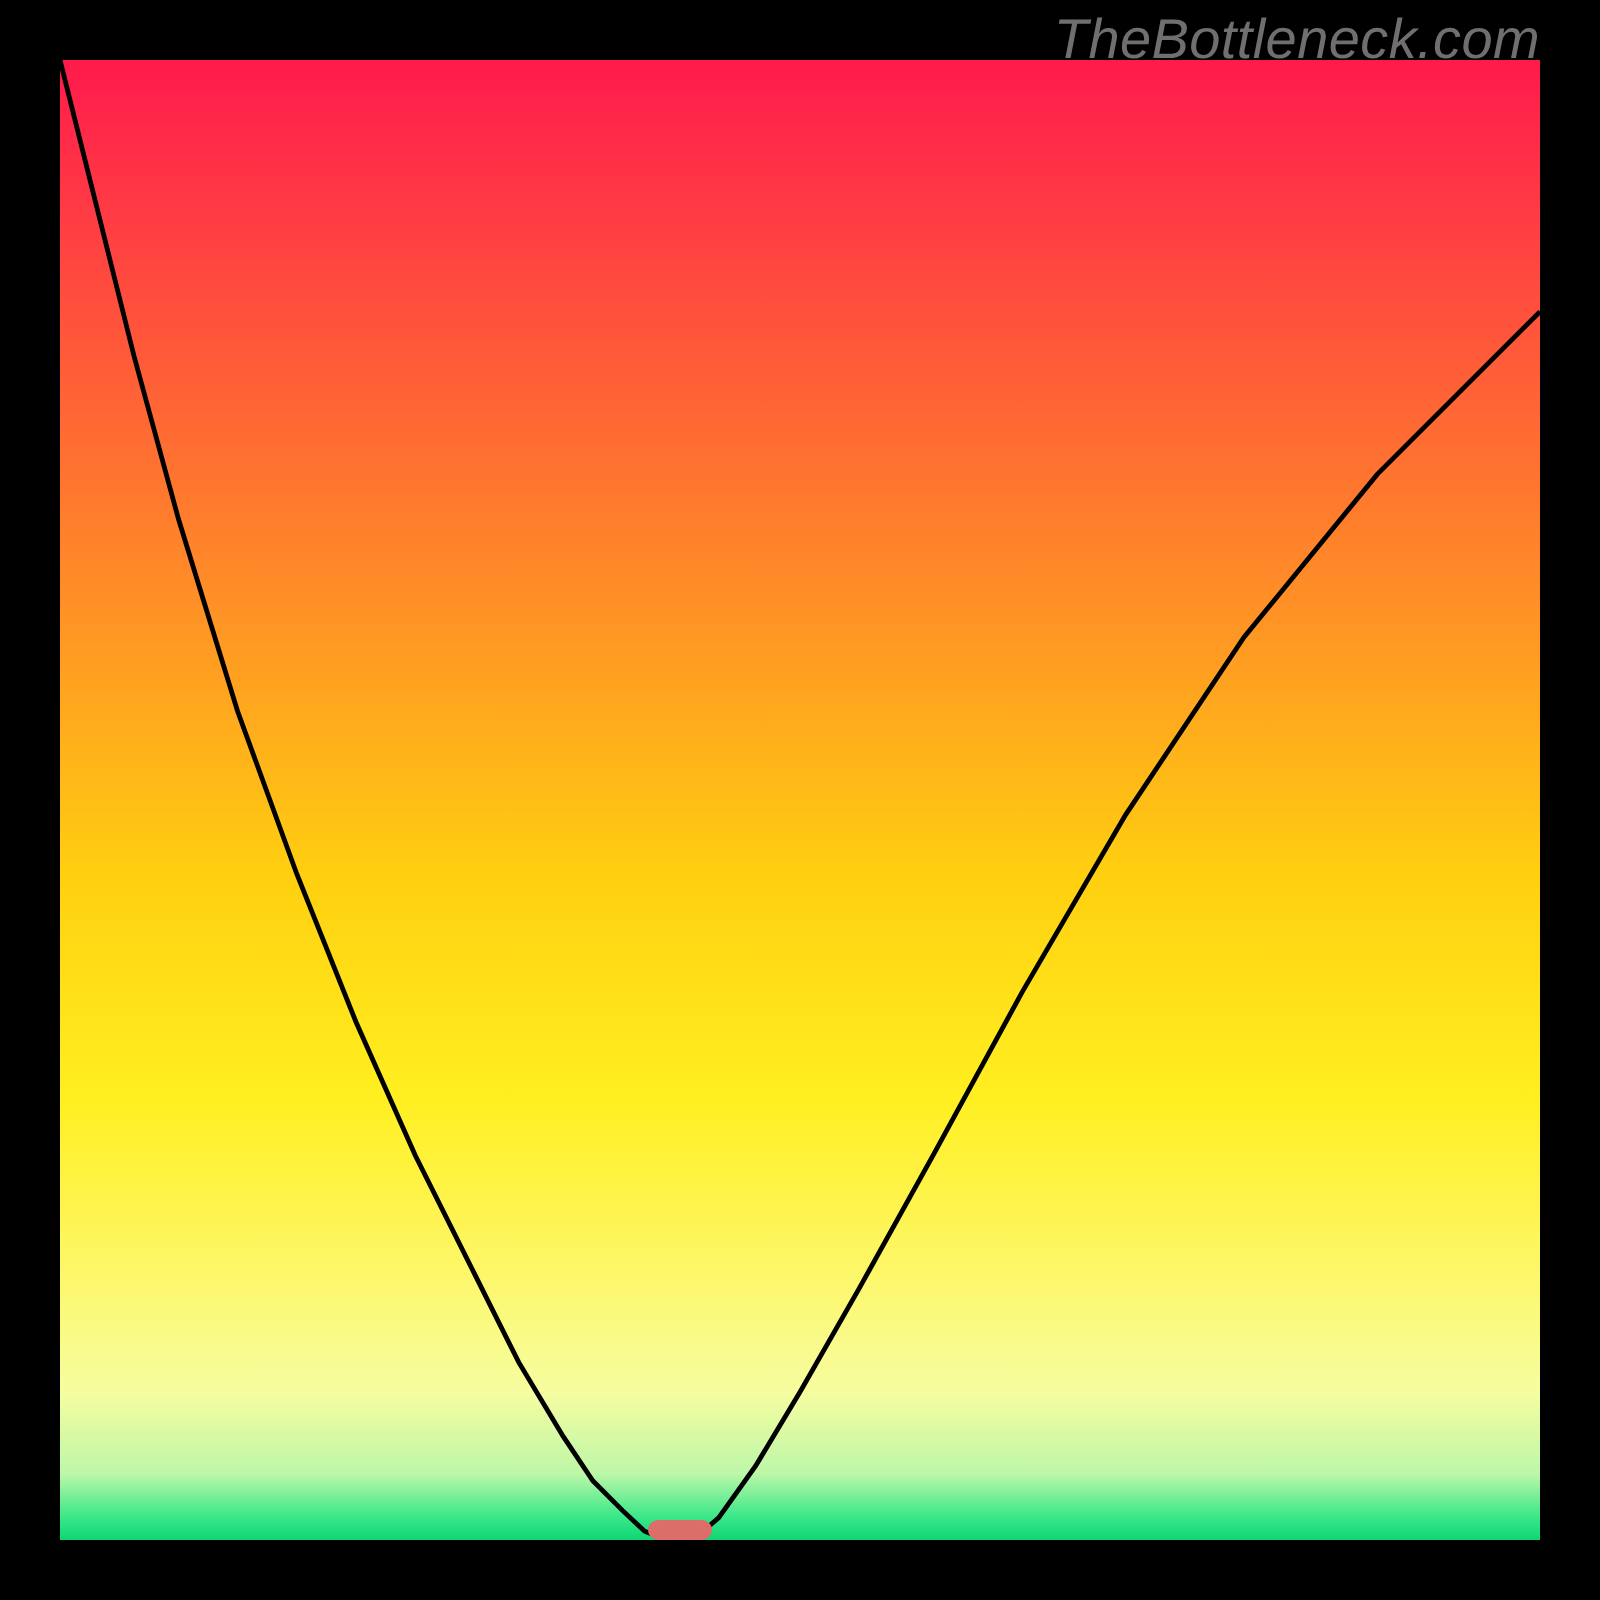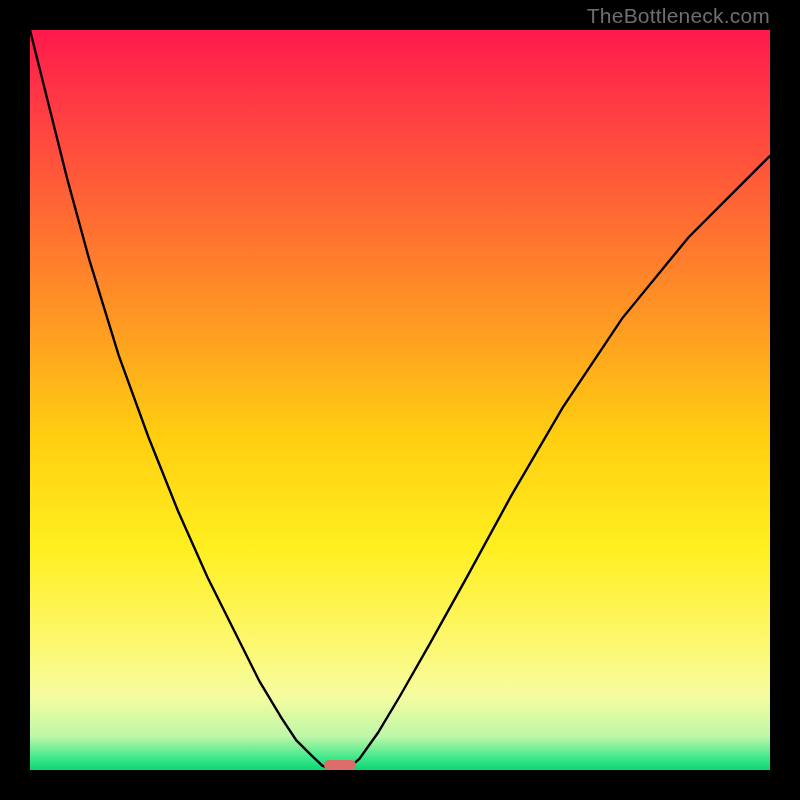--- a/index.html
+++ b/index.html
@@ -39,24 +39,25 @@
     left: 0;
     top: 0;
     width: 740px;
     height: 740px;
   }
   .watermark {
     position: absolute;
     top: 4px;
     right: 30px;
     color: #6f6f6f;
-    font-size: 21px;
+    font-size: 28px;
     letter-spacing: 0.2px;
     font-weight: 400;
     user-select: none;
+    font-style: italic;
   }
   .marker {
     position: absolute;
     border-radius: 7px;
   }
 </style>
 </head>
 <body>
 
 <div class="frame">

